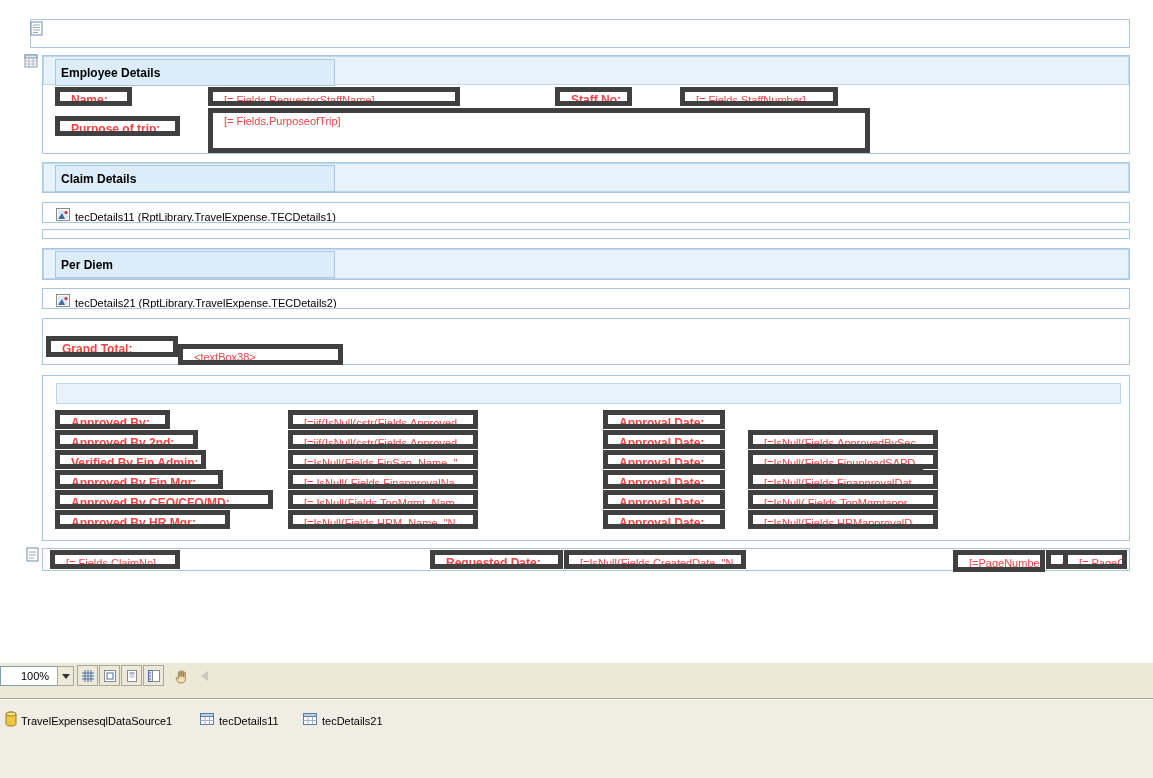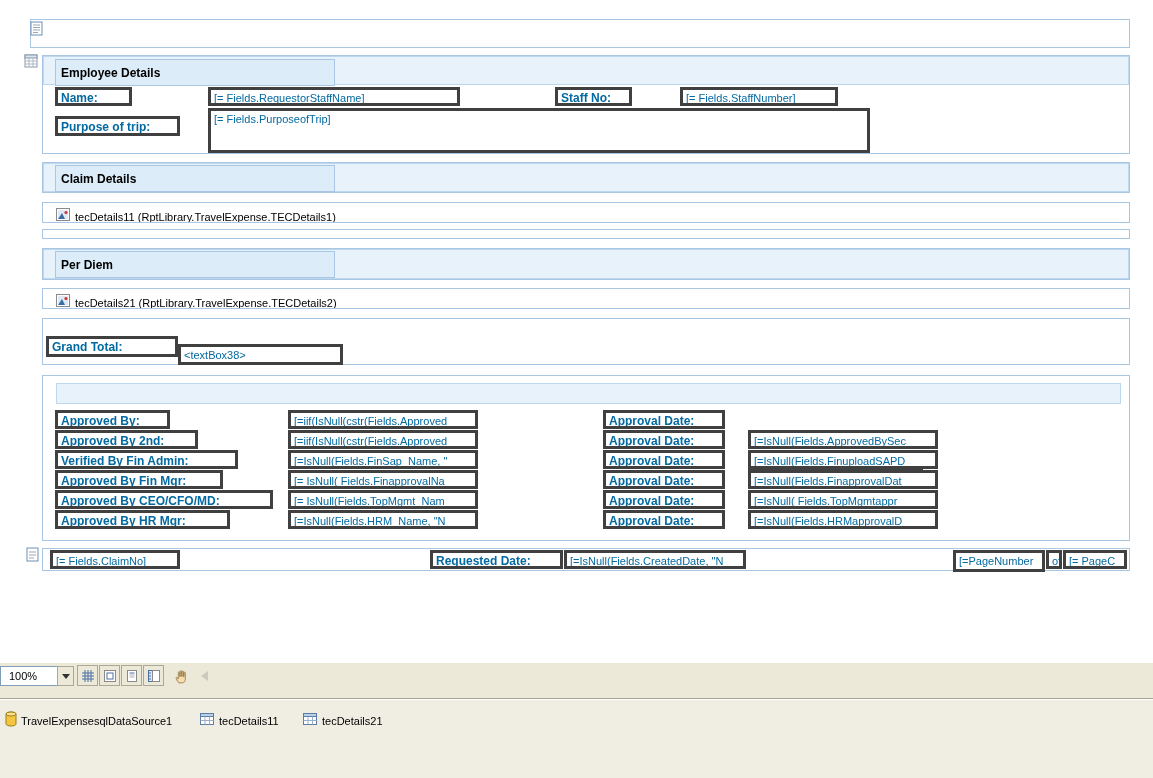--- a/index.html
+++ b/index.html
@@ -2,27 +2,27 @@
 <html><head>
 <meta charset="utf-8">
 <style>
   * { margin:0; padding:0; box-sizing:border-box; }
   html,body { width:1153px; height:778px; background:#fff; font-family:"Liberation Sans", sans-serif; }
   .screen { position:relative; width:1153px; height:778px; background:#ffffff; overflow:hidden; }
   .abs { position:absolute; }
   .band { position:absolute; border:1px solid #a9c6e4; background:#fff; }
   .strip { position:absolute; background:#e7f2fb; border:1px solid #bcd7ee; }
   .secbox { position:absolute; background:#dcecf8; border:1px solid #a9c6e4; font-weight:bold; font-size:12px; color:#000; padding:6px 0 0 5px; overflow:hidden; white-space:nowrap; }
-  .tbox { position:absolute; background:#fff; border:3px solid #404040; font-size:11px; line-height:15px; color:#0369a1; padding:1px 2px 0 3px; white-space:nowrap; overflow:hidden; }
+  .tbox { position:absolute; background:#fff; border:5px solid #404040; font-size:11px; line-height:15px; color:#ef4444; padding:1px 2px 0 11px; white-space:nowrap; overflow:hidden; }
   .lbl { font-weight:bold; font-size:12px; }
   .subrow { position:absolute; border:1px solid #a9c6e4; background:#fff; overflow:hidden; }
   .subtext { position:absolute; font-size:11px; line-height:13px; white-space:nowrap; color:#000; }
   .toolbar { position:absolute; left:0; top:663px; width:1153px; height:36px; background:#ece9d8; border-bottom:1px solid #a5a399; }
   .tray { position:absolute; left:0; top:700px; width:1153px; height:78px; background:#f0eee3; }
-  .zoombox { position:absolute; background:#fff; border:1px solid #7f9db9; font-size:11px; padding:3px 0 0 8px; }
+  .zoombox { position:absolute; background:#fff; border:1px solid #7f9db9; font-size:11px; padding:3px 0 0 20px; }
   .zoomdrop { position:absolute; background:#ece9d8; border:1px solid #aca899; display:flex; align-items:center; justify-content:center; }
   .tbtn { position:absolute; width:21px; height:21px; background:#ece9d8; border:1px solid #aca899; display:flex; align-items:center; justify-content:center; }
   .tflat { position:absolute; display:flex; align-items:center; justify-content:center; }
   .traylabel { position:absolute; font-size:11px; color:#000; white-space:nowrap; }
 </style>
 </head>
 <body>
 
 <div class="screen">
 
@@ -110,21 +110,21 @@
   <div class="tbox lbl" style="left:55px; top:410px; width:115px; height:19px;">Approved By:</div>
   <div class="tbox" style="left:288px; top:410px; width:190px; height:19px;">[=iif(IsNull(cstr(Fields.Approved</div>
   <div class="tbox lbl" style="left:603px; top:410px; width:122px; height:19px;">Approval Date:</div>
   <div class="tbox" style="left:748px; top:410px; width:175px; height:19px;margin-top:43px;">[=IsNull(Fields.ApprovedB</div>
 
   <div class="tbox lbl" style="left:55px; top:430px; width:143px; height:19px;">Approved By 2nd:</div>
   <div class="tbox" style="left:288px; top:430px; width:190px; height:19px;">[=iif(IsNull(cstr(Fields.Approved</div>
   <div class="tbox lbl" style="left:603px; top:430px; width:122px; height:19px;">Approval Date:</div>
   <div class="tbox" style="left:748px; top:430px; width:190px; height:19px;">[=IsNull(Fields.ApprovedBySec</div>
 
-  <div class="tbox lbl" style="left:55px; top:450px; width:183px; height:19px;">Verified By Fin Admin:</div>
+  <div class="tbox lbl" style="left:55px; top:450px; width:151px; height:19px;">Verified By Fin Admin:</div>
   <div class="tbox" style="left:288px; top:450px; width:190px; height:19px;">[=IsNull(Fields.FinSap_Name, "</div>
   <div class="tbox lbl" style="left:603px; top:450px; width:122px; height:19px;">Approval Date:</div>
   <div class="tbox" style="left:748px; top:450px; width:190px; height:19px;">[=IsNull(Fields.FinuploadSAPD</div>
 
   <div class="tbox lbl" style="left:55px; top:470px; width:168px; height:19px;">Approved By Fin Mgr:</div>
   <div class="tbox" style="left:288px; top:470px; width:190px; height:19px;">[= IsNull( Fields.FinapprovalNa</div>
   <div class="tbox lbl" style="left:603px; top:470px; width:122px; height:19px;">Approval Date:</div>
   <div class="tbox" style="left:748px; top:470px; width:190px; height:19px;">[=IsNull(Fields.FinapprovalDat</div>
 
   <div class="tbox lbl" style="left:55px; top:490px; width:218px; height:19px;">Approved By CEO/CFO/MD:</div>

